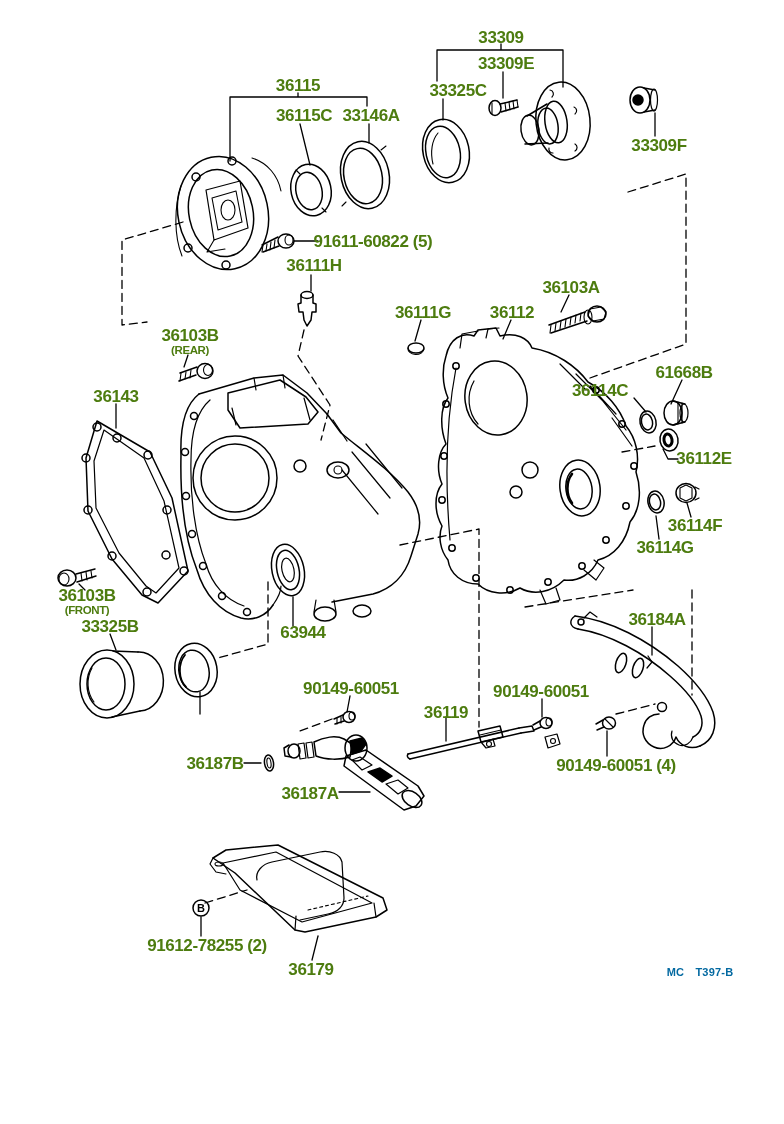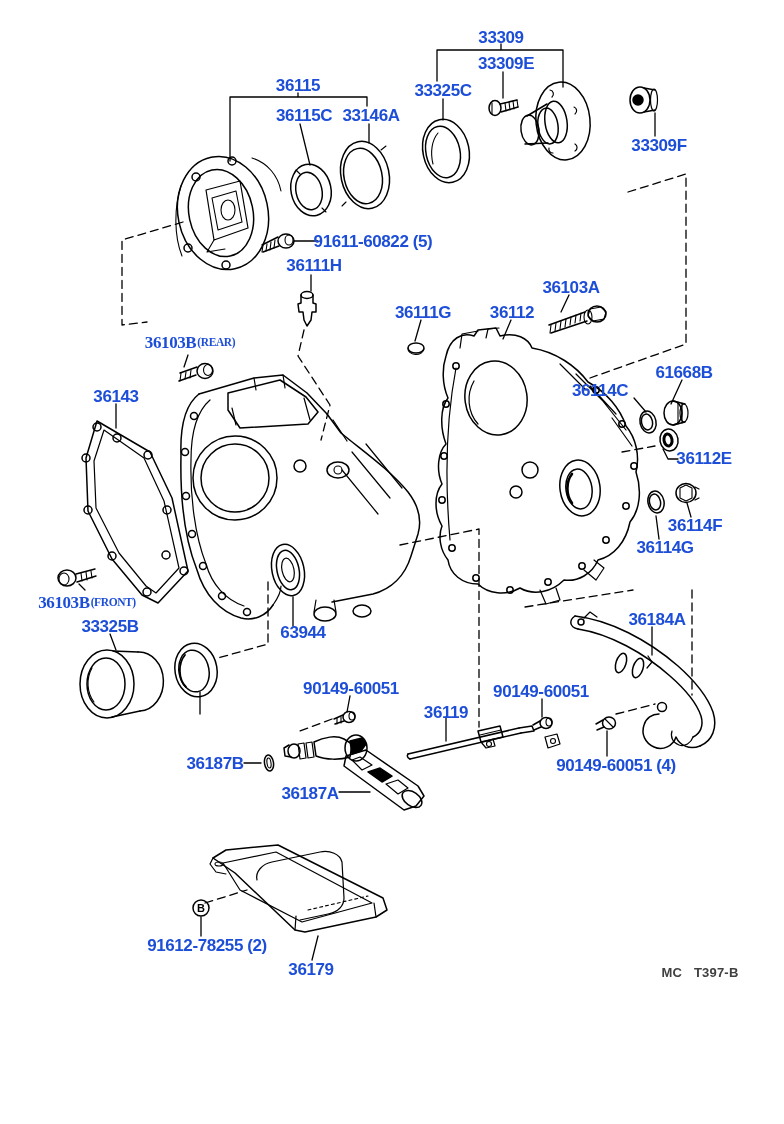--- a/index.html
+++ b/index.html
@@ -1,24 +1,24 @@
 <!DOCTYPE html>
 <html><head>
 <meta charset="utf-8">
 <style>
   html,body{margin:0;padding:0;background:#fff;}
   #stage{position:relative;width:784px;height:1124px;background:#fff;overflow:hidden;
          font-family:"Liberation Sans",sans-serif;}
   svg{position:absolute;left:0;top:0;}
-  .lbl{position:absolute;transform:translate(-50%,-50%);color:#1d4ed8;font-weight:700;
+  .lbl{position:absolute;transform:translate(-50%,-50%);color:#4d7c0f;font-weight:700;
        font-size:17px;letter-spacing:-0.4px;white-space:nowrap;line-height:1;}
-  .lbl.stack{display:flex;flex-direction:row;align-items:center;gap:1px;font-family:Liberation Serif, serif;}
+  .lbl.stack{display:flex;flex-direction:column;align-items:center;gap:1px;}
   .lbl .sub{font-size:11.5px;letter-spacing:-0.4px;font-weight:700;}
-  .code{position:absolute;transform:translate(-50%,-50%);color:#404040;font-weight:700;
-        font-size:13px;letter-spacing:0.2px;word-spacing:8px;white-space:nowrap;}
+  .code{position:absolute;transform:translate(-50%,-50%);color:#0369a1;font-weight:700;
+        font-size:11px;letter-spacing:0.2px;word-spacing:8px;white-space:nowrap;}
 </style>
 </head>
 <body>
 
 <div id="stage">
 
 <svg width="784" height="1124" viewBox="0 0 784 1124">
   <g fill="none" stroke="#000" stroke-width="1.5" stroke-linejoin="round" stroke-linecap="round">
 
     <g stroke-width="1.3">
@@ -352,21 +352,21 @@
 
     <g>
       <circle cx="201" cy="908" r="8"></circle>
       <text x="201" y="912" text-anchor="middle" fill="#000" stroke="none" font-family="Liberation Sans, sans-serif" font-size="11" font-weight="bold">B</text>
     </g>
   </g>
 </svg>
 
 <div class="lbl" style="left:501px;top:37px">33309</div>
 <div class="lbl" style="left:506px;top:63px">33309E</div>
-<div class="lbl" style="left:443px;top:90px">33325C</div>
+<div class="lbl" style="left:458px;top:90px">33325C</div>
 <div class="lbl" style="left:298px;top:85px">36115</div>
 <div class="lbl" style="left:304px;top:115px">36115C</div>
 <div class="lbl" style="left:371px;top:115px">33146A</div>
 <div class="lbl" style="left:659px;top:145px">33309F</div>
 <div class="lbl" style="left:373px;top:241px">91611-60822 (5)</div>
 <div class="lbl" style="left:314px;top:265px">36111H</div>
 <div class="lbl" style="left:571px;top:287px">36103A</div>
 <div class="lbl" style="left:423px;top:312px">36111G</div>
 <div class="lbl" style="left:512px;top:312px">36112</div>
 <div class="lbl stack" style="left:190px;top:342px">

